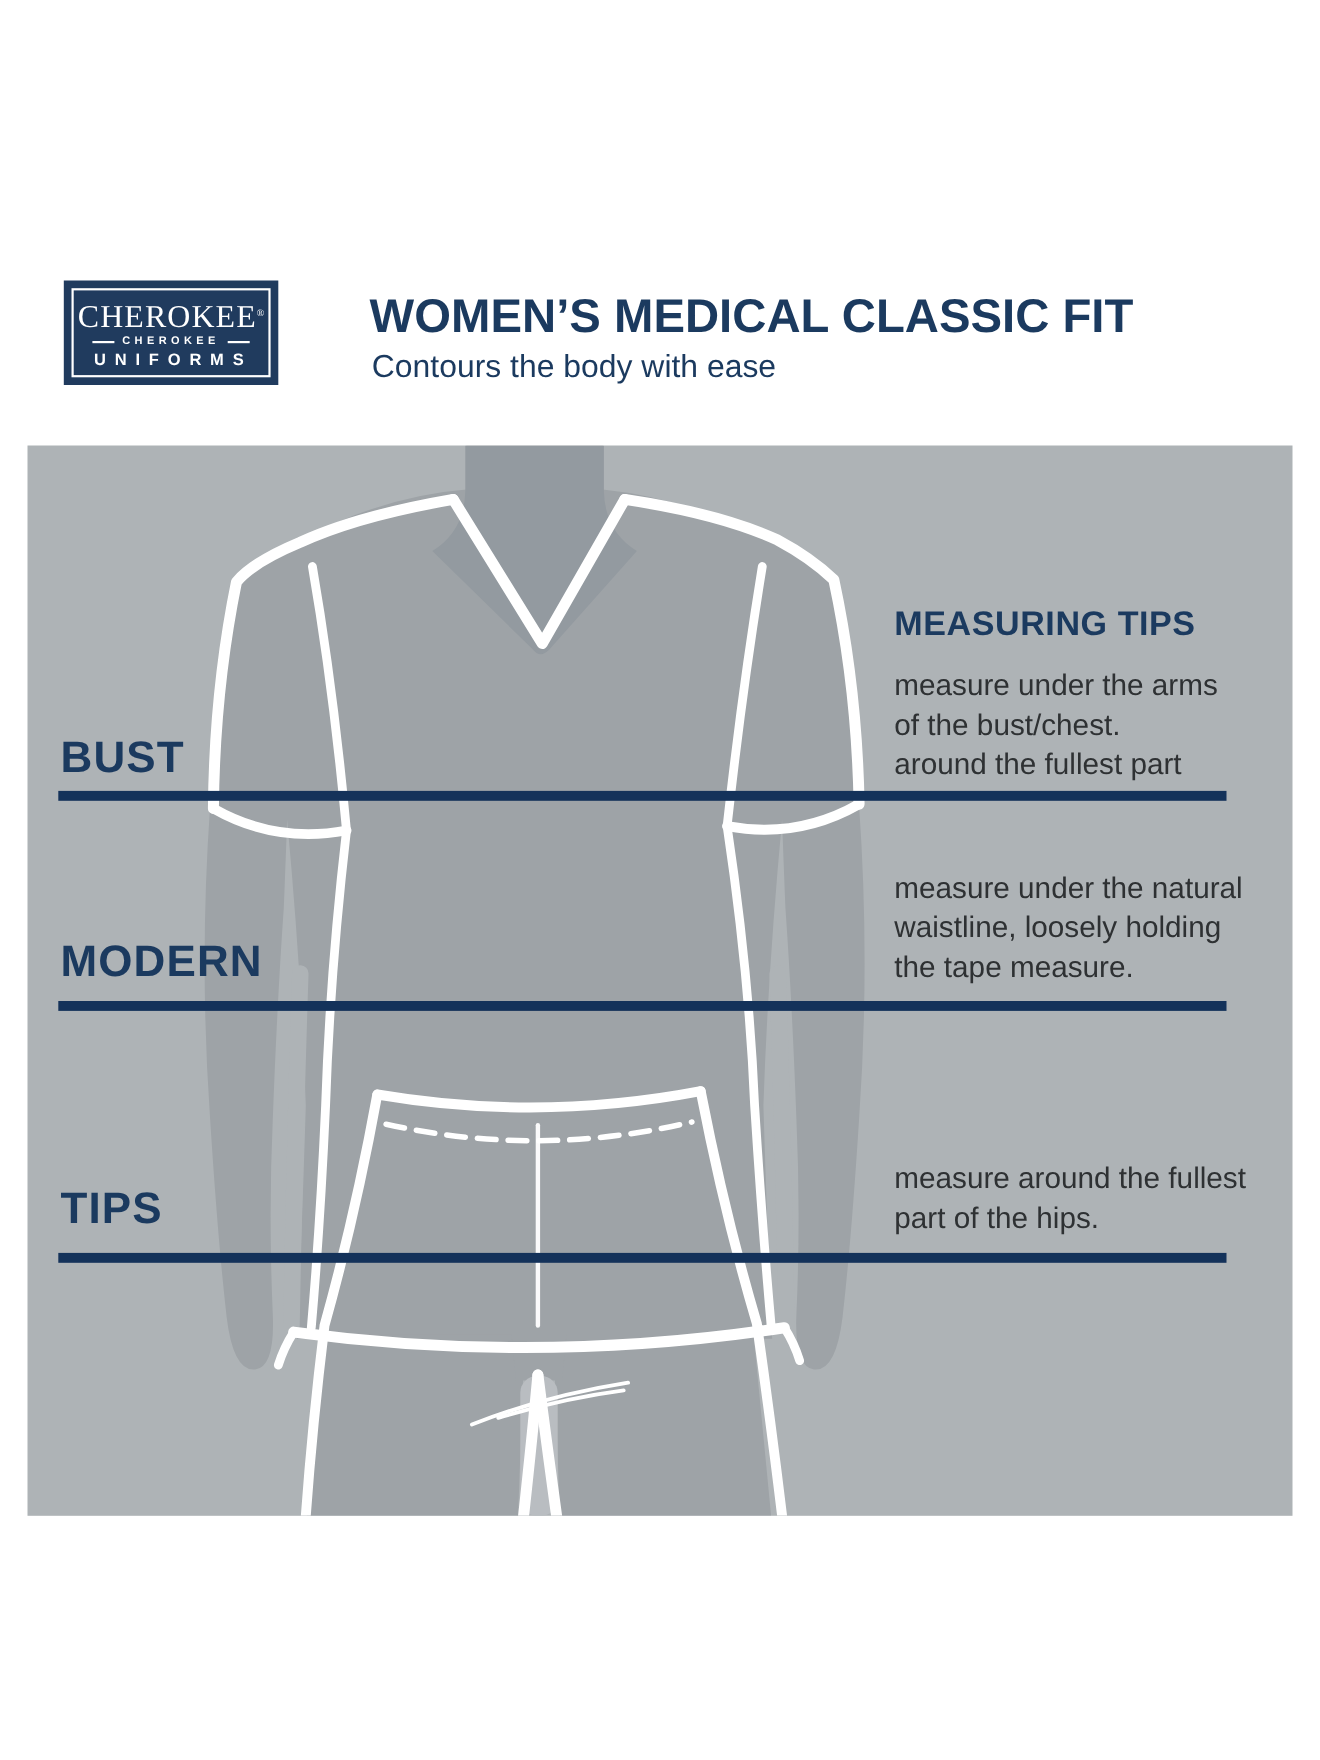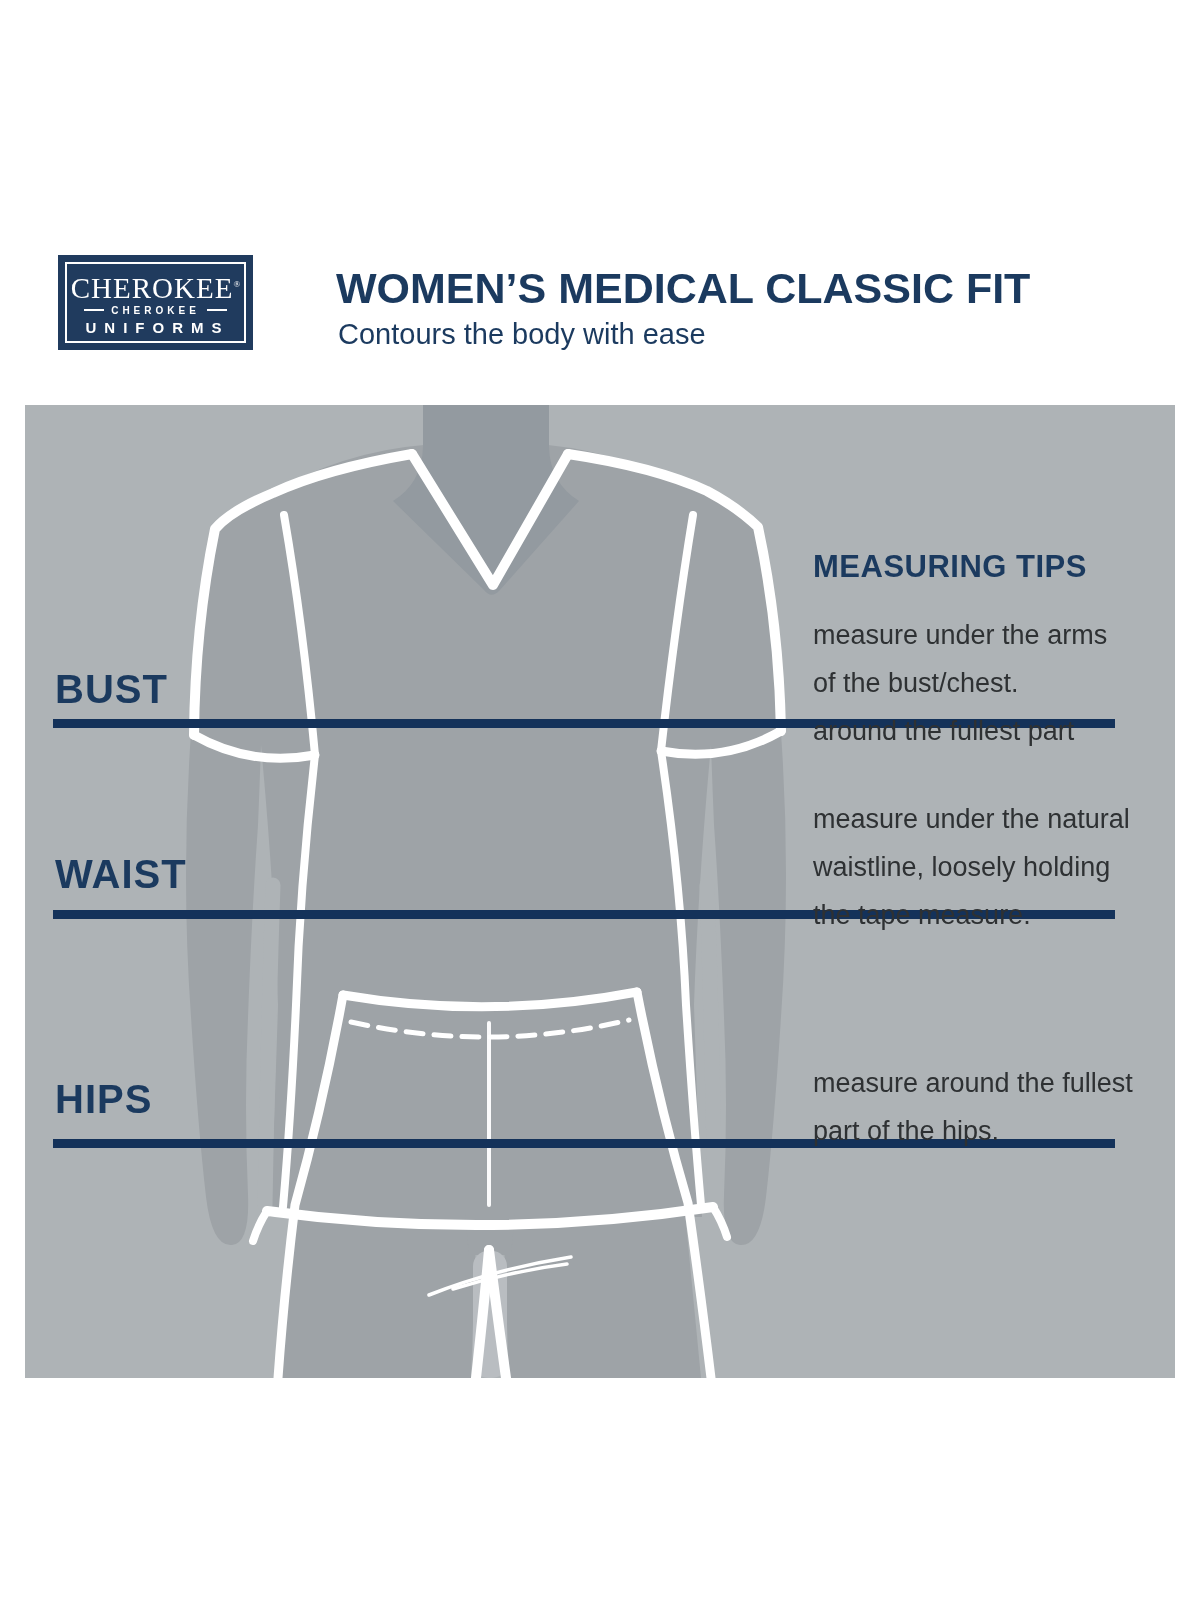--- a/index.html
+++ b/index.html
@@ -78,21 +78,21 @@
     font-size:31px;font-weight:bold;letter-spacing:0.5px;color:var(--navy);
     white-space:nowrap;
   }
   .tip{
     position:absolute;left:788px;width:330px;
     font-size:27px;line-height:36px;color:var(--tip-text);
   }
   .tip.t0{top:200px;}
   .tip.t1{top:384px;}
   .tip.t2{top:648px;}
-  .tip div{white-space:nowrap;margin-top:12px;}
+  .tip div{white-space:nowrap;}
 </style>
 </head>
 <body>
 
 <div class="page">
 
   <div class="logo">
     <div class="logo-inner">
       <div class="logo-brand"><span>CHEROKEE</span><span class="reg">®</span></div>
       <div class="logo-medical">
@@ -165,22 +165,22 @@
         <path stroke-width="3.5" d="M404,890 Q470,864 546,852"></path>
         <path stroke-width="3.5" d="M428,884 Q488,866 542,859"></path>
       </g>
     </svg>
 
     <div class="mline bust"></div>
     <div class="mline waist"></div>
     <div class="mline hips"></div>
 
     <div class="mlabel bust">BUST</div>
-    <div class="mlabel waist">WAIST</div>
-    <div class="mlabel hips">HIPS</div>
+    <div class="mlabel waist">MODERN</div>
+    <div class="mlabel hips">TIPS</div>
 
     <div class="tips-heading">MEASURING TIPS</div>
 
     <div class="tip t0">
       <div>measure under the arms</div>
       <div>of the bust/chest.</div>
       <div>around the fullest part</div>
     </div>
 
     <div class="tip t1">

